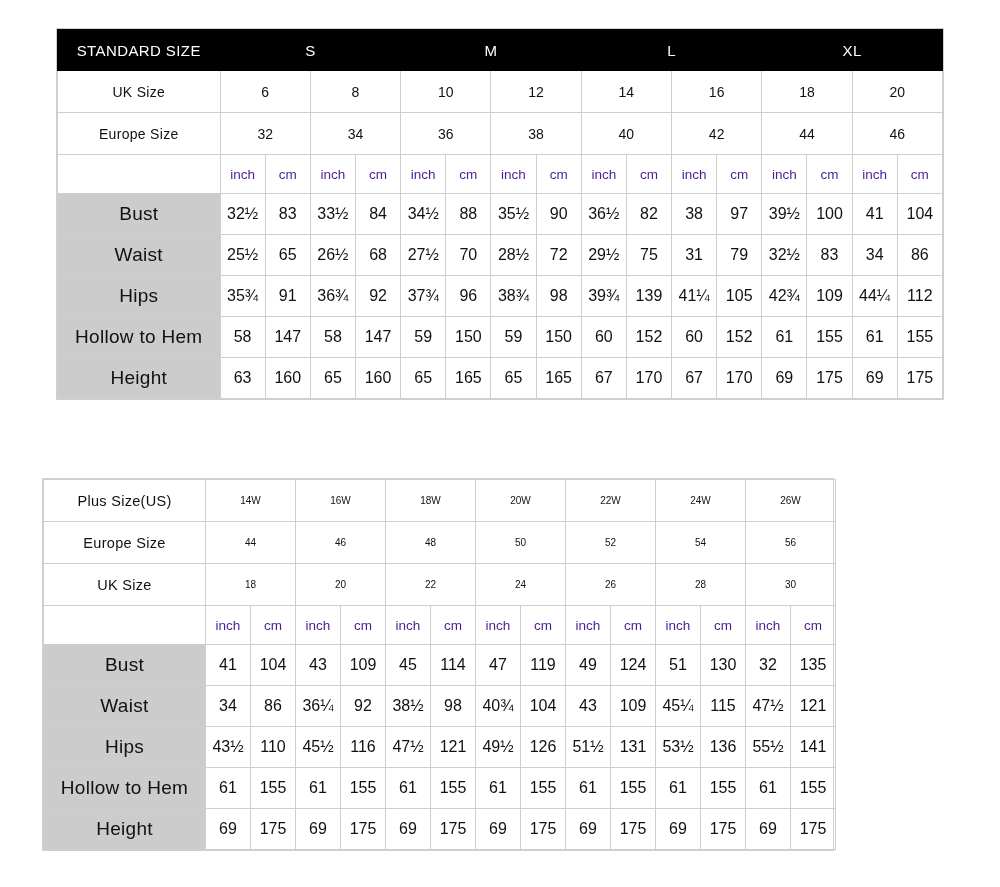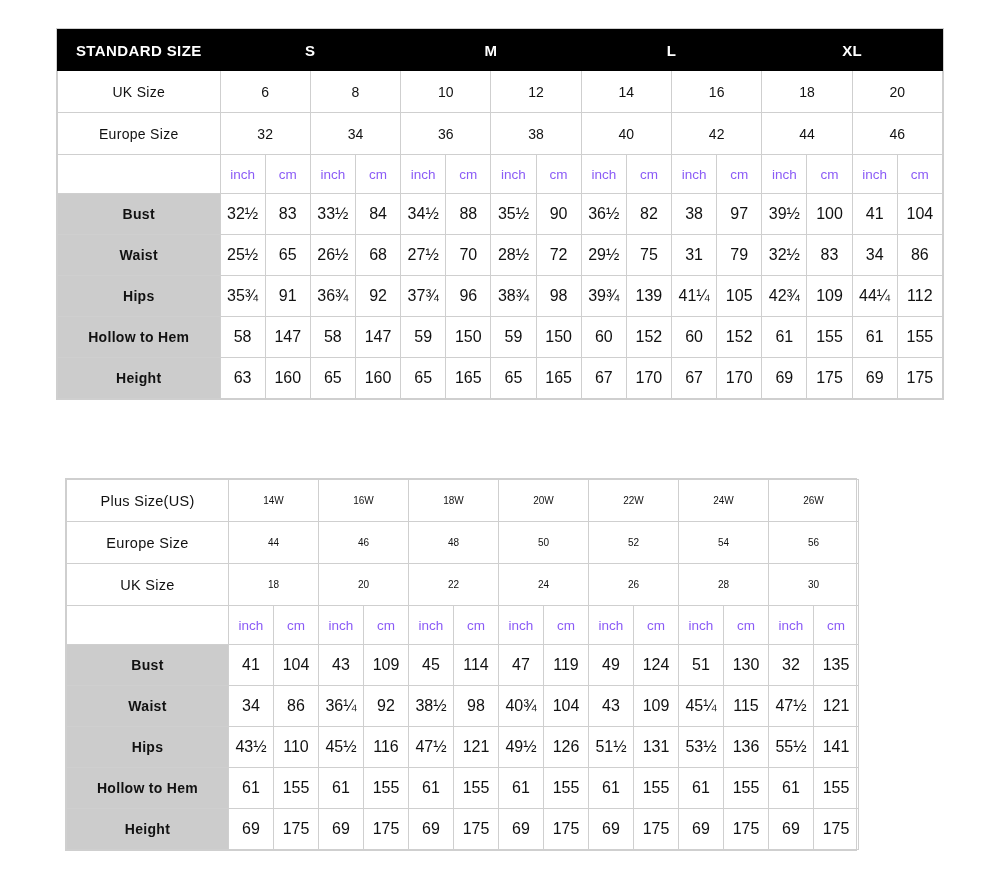--- a/index.html
+++ b/index.html
@@ -37,21 +37,21 @@
     vertical-align: middle;
     font-weight: normal;
     color: #111;
     padding: 0;
   }
 
   
   .hdr td {
     background: #000000;
     color: #ffffff;
-    font-weight: bold;
+    font-weight: normal;
     font-size: 15px;
     height: 40px;
     border-color: #000000;
     letter-spacing: 0.4px;
   }
   .hdr td.label {
     text-align: center;
   }
 
   .rowlabel {
@@ -63,40 +63,39 @@
     background: #cccccc;
   }
 
   .sizerow td {
     height: 41px;
     font-size: 14px;
   }
   .unitrow td {
     height: 38px;
     font-size: 13.5px;
-    color: #8b5cf6;
+    color: #4c1d95;
   }
   .datarow td {
     height: 40px;
     font-size: 16px;
     color: #111;
   }
   .datarow td.rowlabel {
-    font-size: 14px;
-    font-weight: bold;
+    font-size: 19px;
   }
 
   .blankcell {
     background: #ffffff;
   }
 
   
   .plus-wrap {
     position: absolute;
-    left: 65px;
+    left: 42px;
     top: 478px;
     width: 792px;
     border: 1px solid #cfcfcf;
     box-sizing: border-box;
   }
   .plus-wrap .toprow td {
     height: 41px;
     font-size: 10px;
   }
   .plus-wrap .toprow td.rowlabel {

